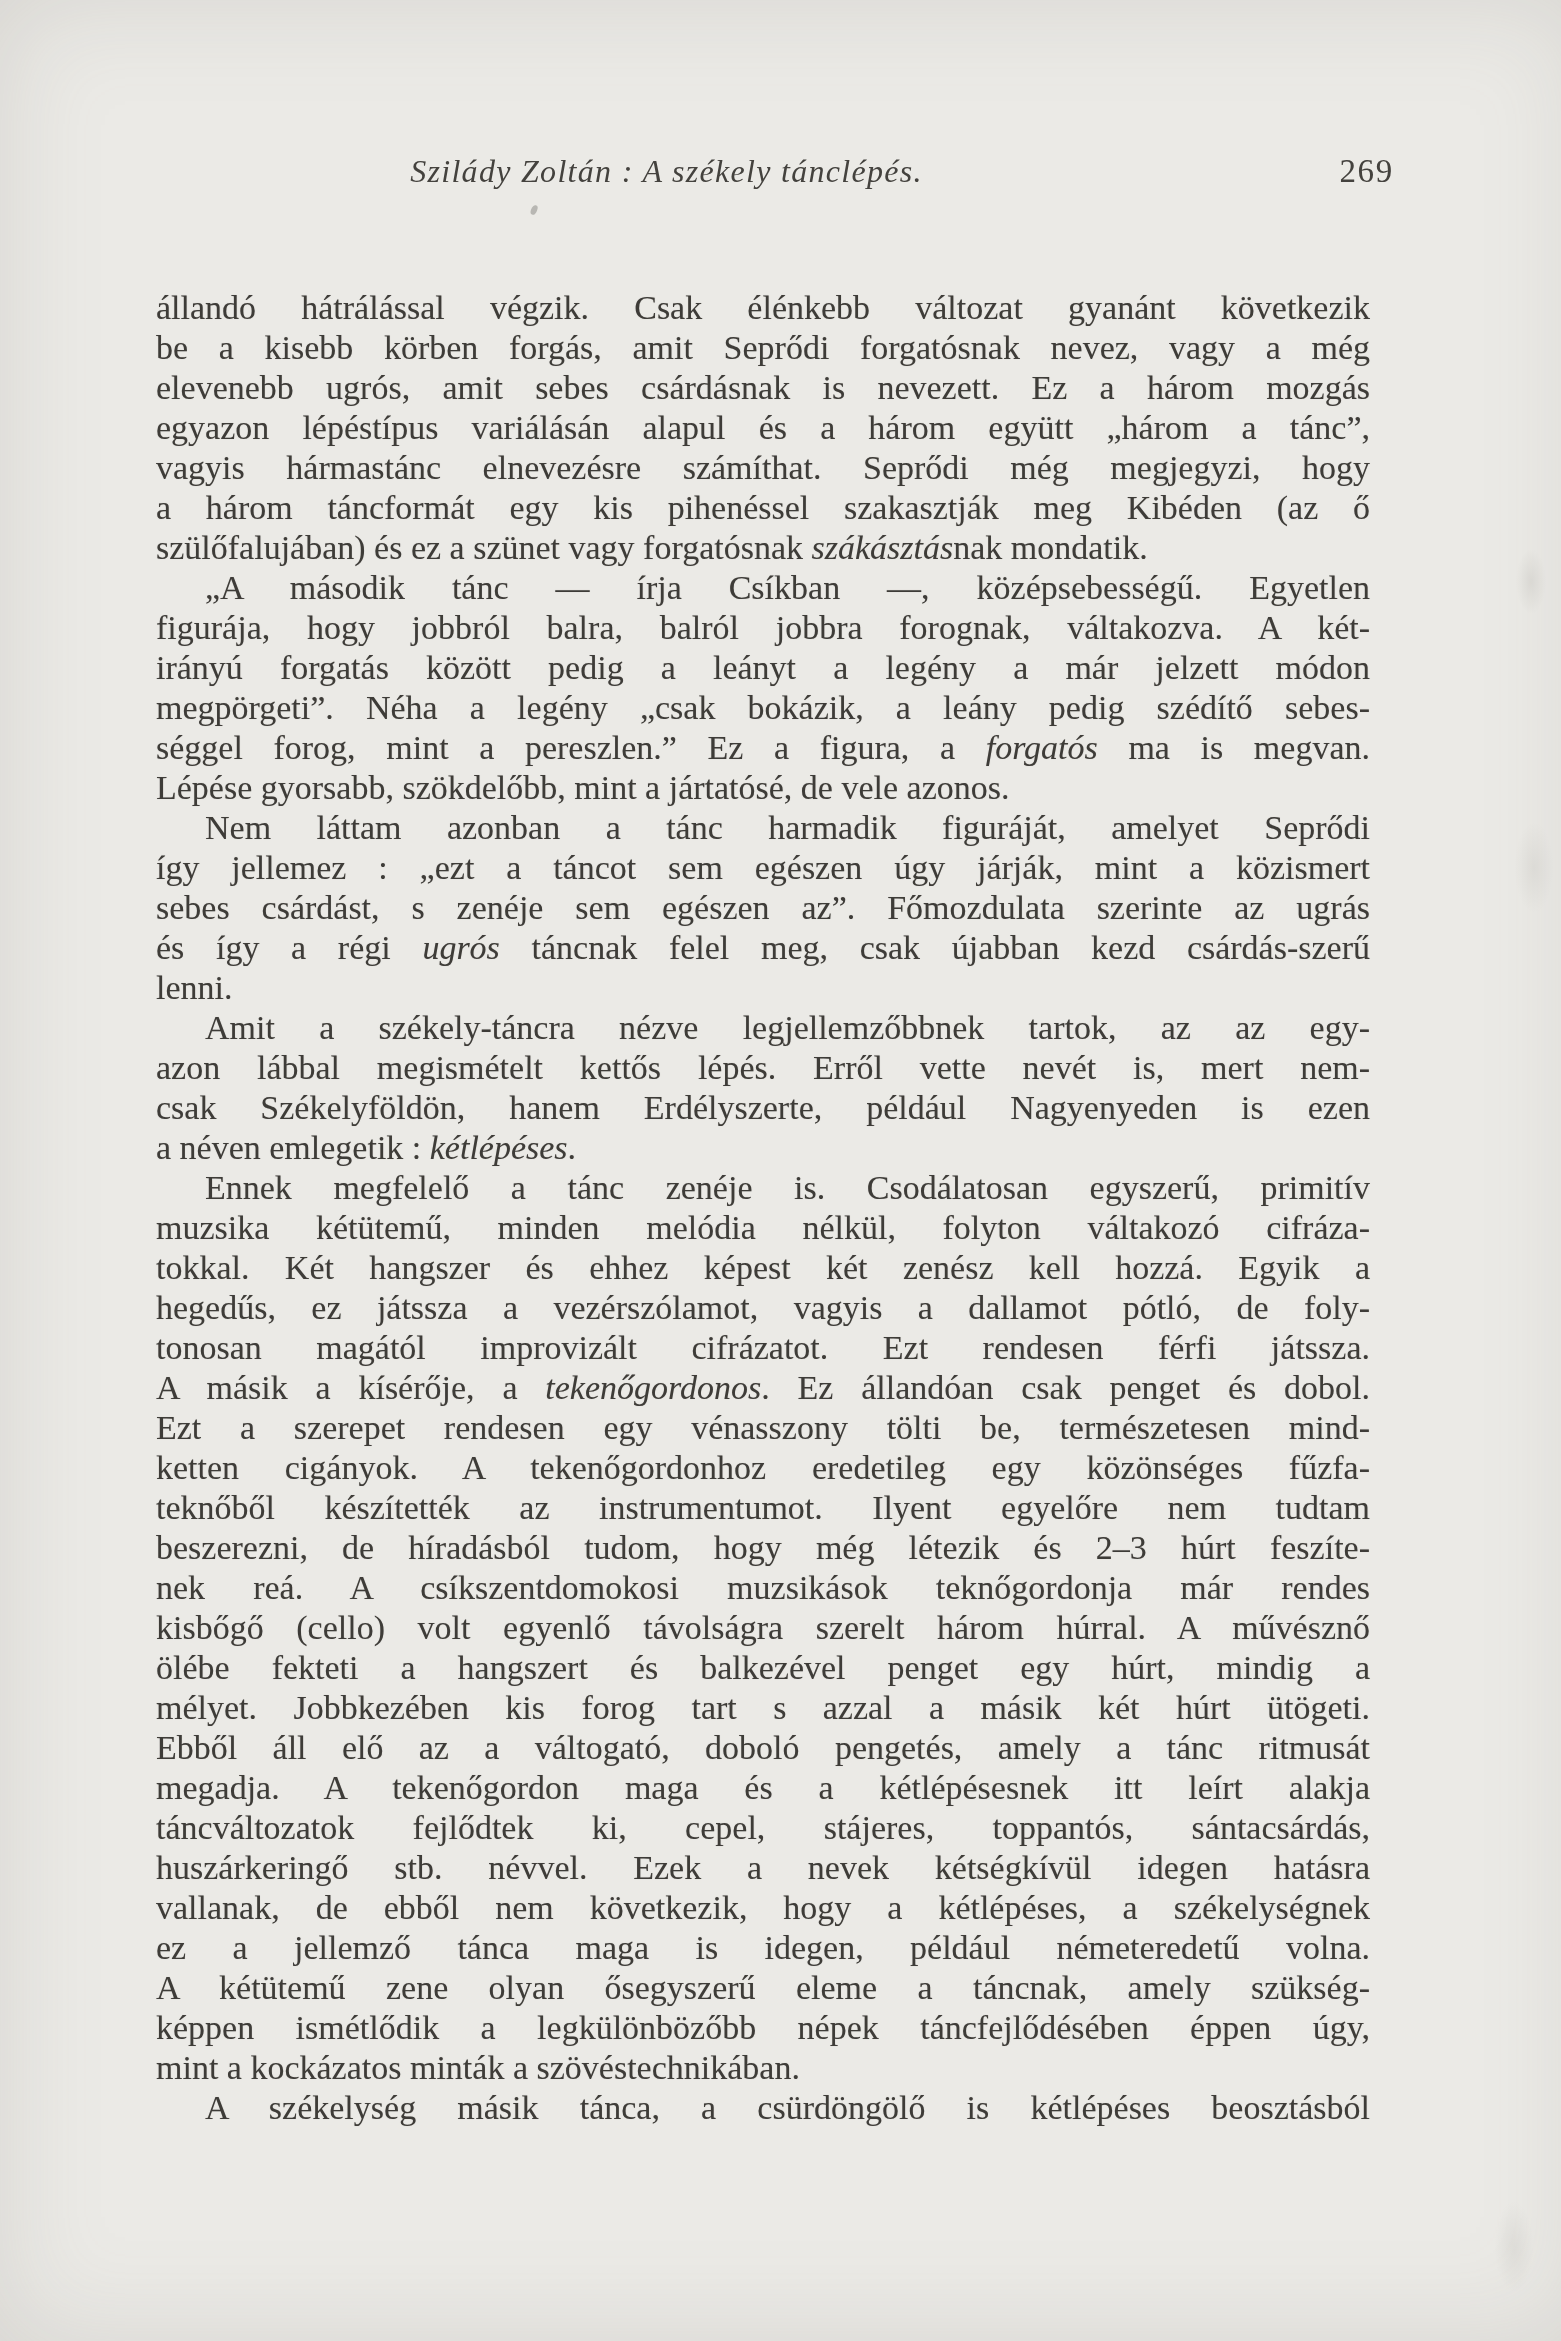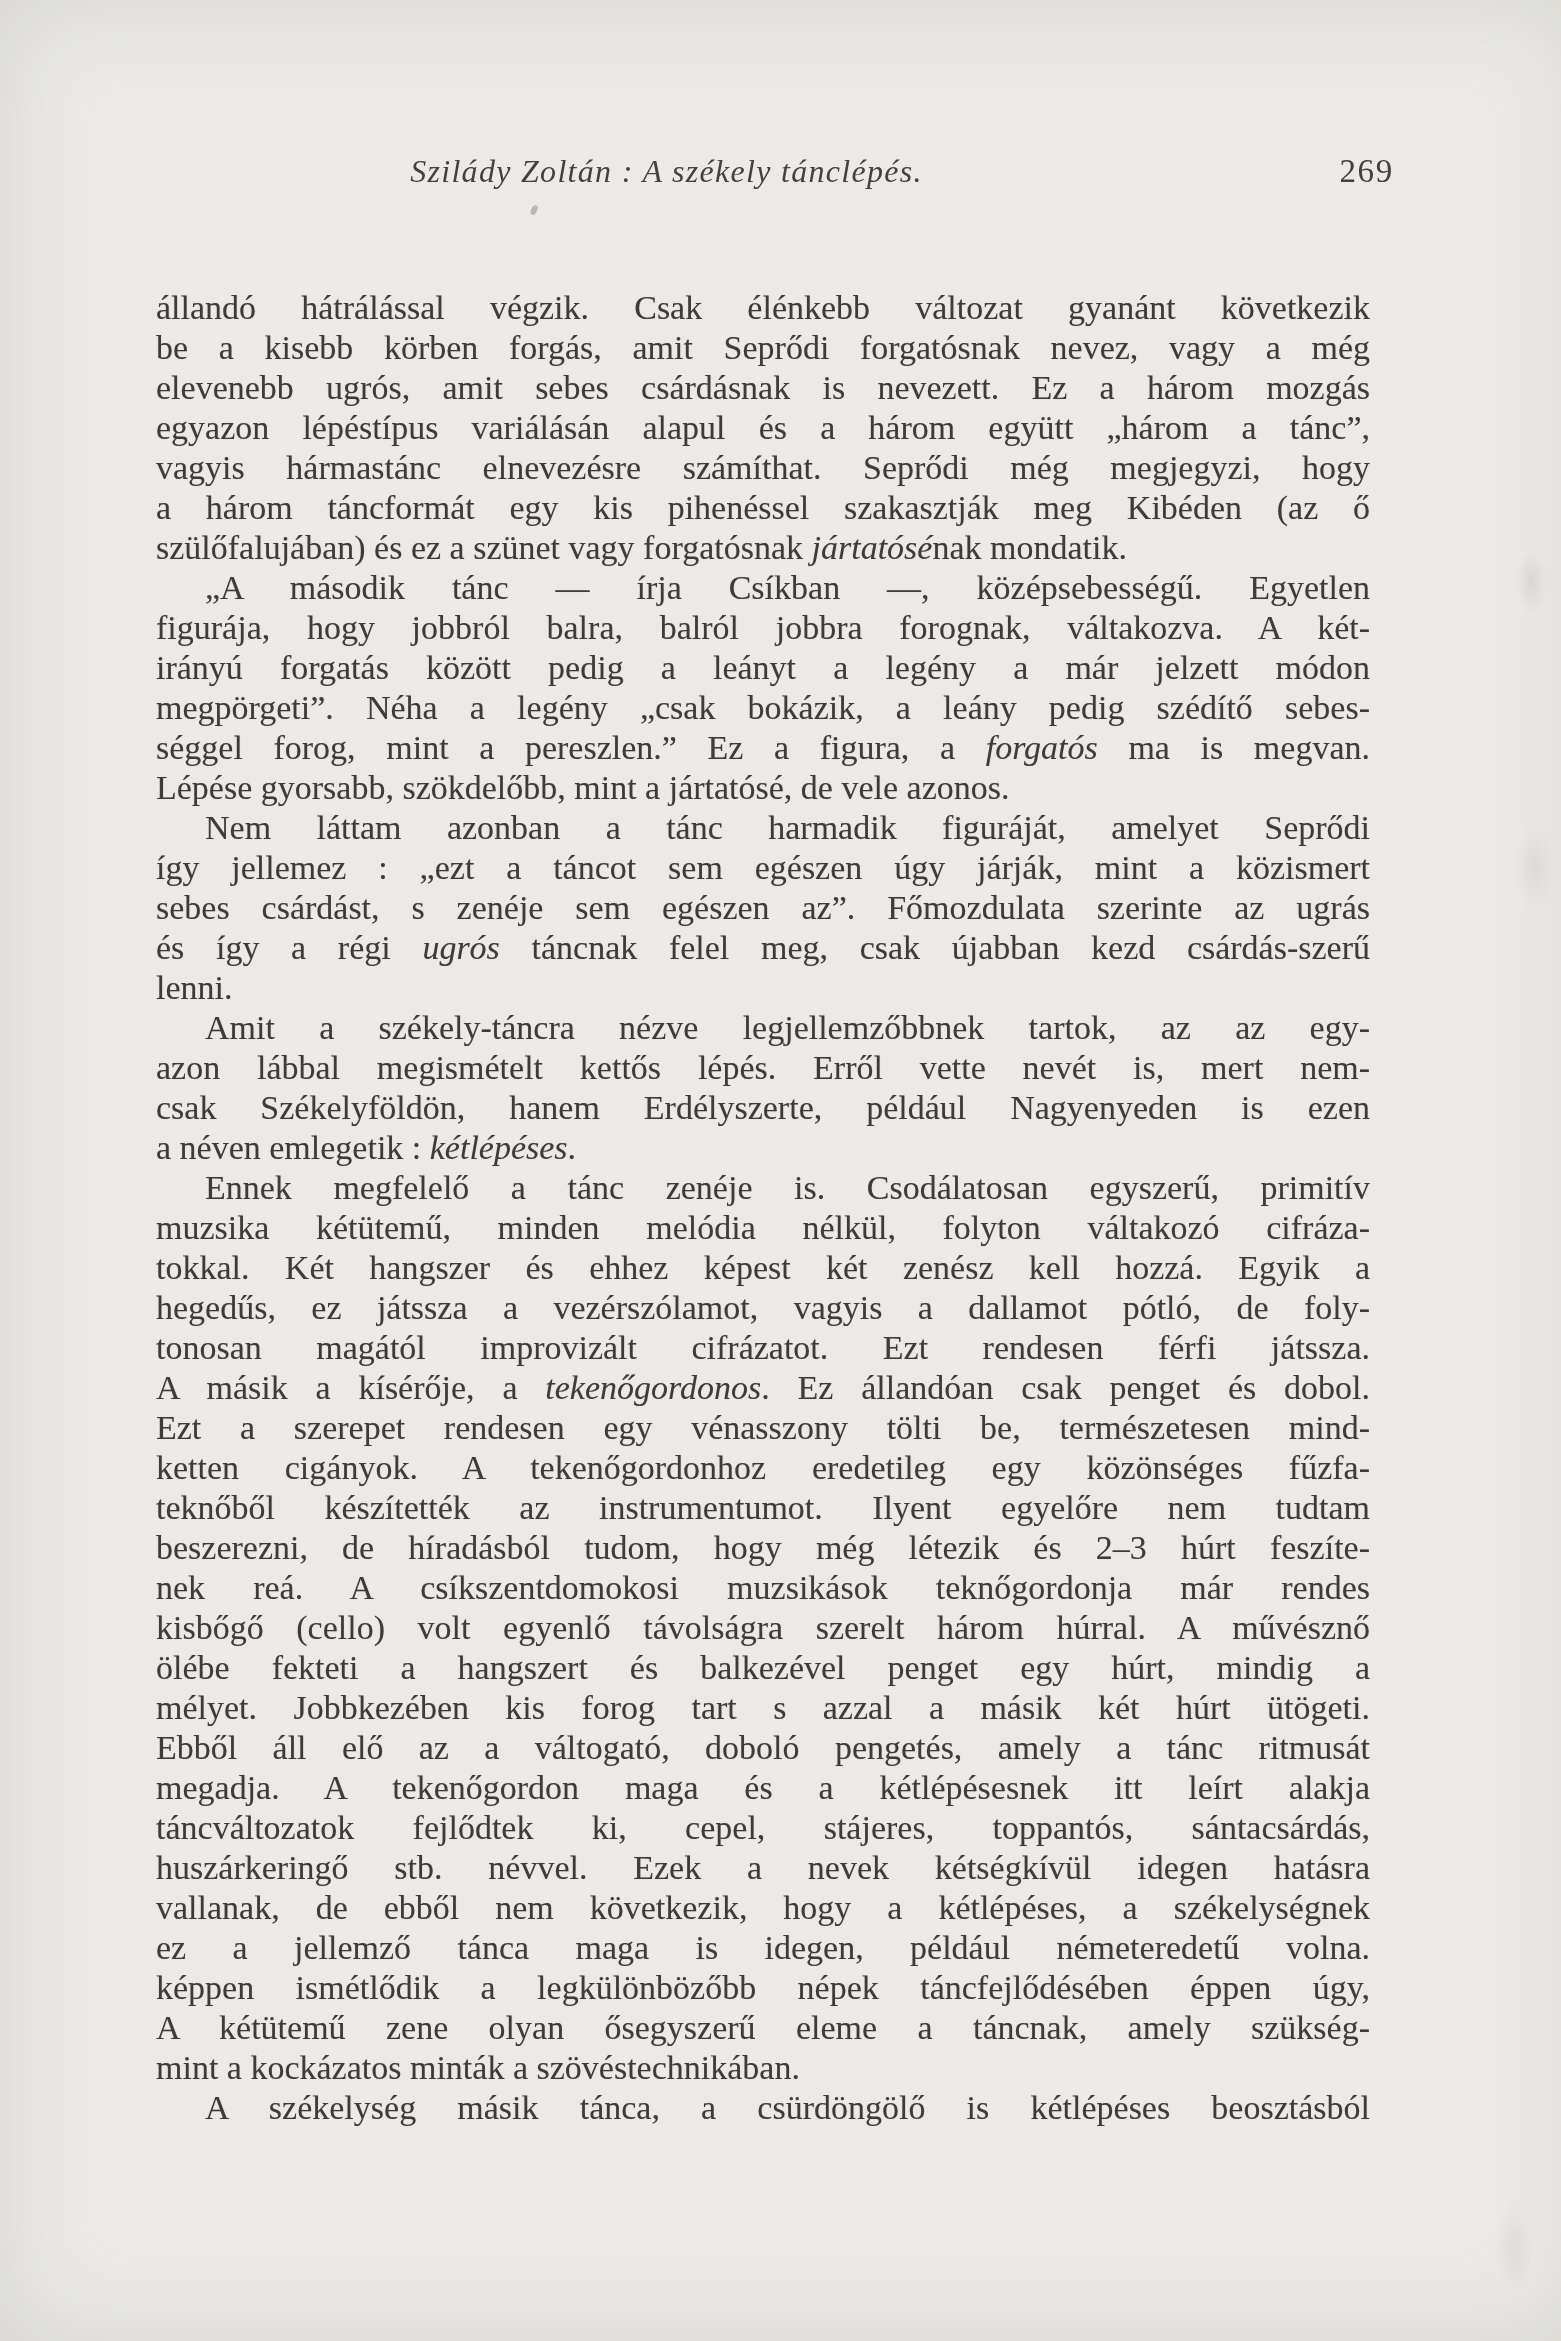--- a/index.html
+++ b/index.html
@@ -99,21 +99,21 @@
   </div>
 
   <div class="body-text">
       <div class="paragraph">
         <div class="line"><span>állandó hátrálással végzik. Csak élénkebb változat gyanánt következik</span></div>
         <div class="line"><span>be a kisebb körben forgás, amit Seprődi forgatósnak nevez, vagy a még</span></div>
         <div class="line"><span>elevenebb ugrós, amit sebes csárdásnak is nevezett. Ez a három mozgás</span></div>
         <div class="line"><span>egyazon lépéstípus variálásán alapul és a három együtt „három a tánc”,</span></div>
         <div class="line"><span>vagyis hármastánc elnevezésre számíthat. Seprődi még megjegyzi, hogy</span></div>
         <div class="line"><span>a három táncformát egy kis pihenéssel szakasztják meg Kibéden (az ő</span></div>
-        <div class="line para-end"><span>szülőfalujában) és ez a szünet vagy forgatósnak </span><span class="it">jártatósé</span><span>nak mondatik.</span></div>
+        <div class="line para-end"><span>szülőfalujában) és ez a szünet vagy forgatósnak </span><span class="it">szákásztás</span><span>nak mondatik.</span></div>
       </div>
       <div class="paragraph">
         <div class="line indent"><span>„A második tánc — írja Csíkban —, középsebességű. Egyetlen</span></div>
         <div class="line"><span>figurája, hogy jobbról balra, balról jobbra forognak, váltakozva. A két-</span></div>
         <div class="line"><span>irányú forgatás között pedig a leányt a legény a már jelzett módon</span></div>
         <div class="line"><span>megpörgeti”. Néha a legény „csak bokázik, a leány pedig szédítő sebes-</span></div>
         <div class="line"><span>séggel forog, mint a pereszlen.” Ez a figura, a </span><span class="it">forgatós</span><span> ma is megvan.</span></div>
         <div class="line para-end"><span>Lépése gyorsabb, szökdelőbb, mint a jártatósé, de vele azonos.</span></div>
       </div>
       <div class="paragraph">
@@ -143,22 +143,22 @@
         <div class="line"><span>nek reá. A csíkszentdomokosi muzsikások teknőgordonja már rendes</span></div>
         <div class="line"><span>kisbőgő (cello) volt egyenlő távolságra szerelt három húrral. A művésznő</span></div>
         <div class="line"><span>ölébe fekteti a hangszert és balkezével penget egy húrt, mindig a</span></div>
         <div class="line"><span>mélyet. Jobbkezében kis forog tart s azzal a másik két húrt ütögeti.</span></div>
         <div class="line"><span>Ebből áll elő az a váltogató, doboló pengetés, amely a tánc ritmusát</span></div>
         <div class="line"><span>megadja. A tekenőgordon maga és a kétlépésesnek itt leírt alakja</span></div>
         <div class="line"><span>táncváltozatok fejlődtek ki, cepel, stájeres, toppantós, sántacsárdás,</span></div>
         <div class="line"><span>huszárkeringő stb. névvel. Ezek a nevek kétségkívül idegen hatásra</span></div>
         <div class="line"><span>vallanak, de ebből nem következik, hogy a kétlépéses, a székelységnek</span></div>
         <div class="line"><span>ez a jellemző tánca maga is idegen, például németeredetű volna.</span></div>
+        <div class="line"><span>A kétütemű zene olyan ősegyszerű eleme a táncnak, amely szükség-</span></div>
         <div class="line"><span>képpen ismétlődik a legkülönbözőbb népek táncfejlődésében éppen úgy,</span></div>
-        <div class="line"><span>A kétütemű zene olyan ősegyszerű eleme a táncnak, amely szükség-</span></div>
         <div class="line para-end"><span>mint a kockázatos minták a szövéstechnikában.</span></div>
       </div>
       <div class="paragraph">
         <div class="line indent"><span>A székelység másik tánca, a csürdöngölő is kétlépéses beosztásból</span></div>
       </div>
     </div>
 
 </div>
 
 

